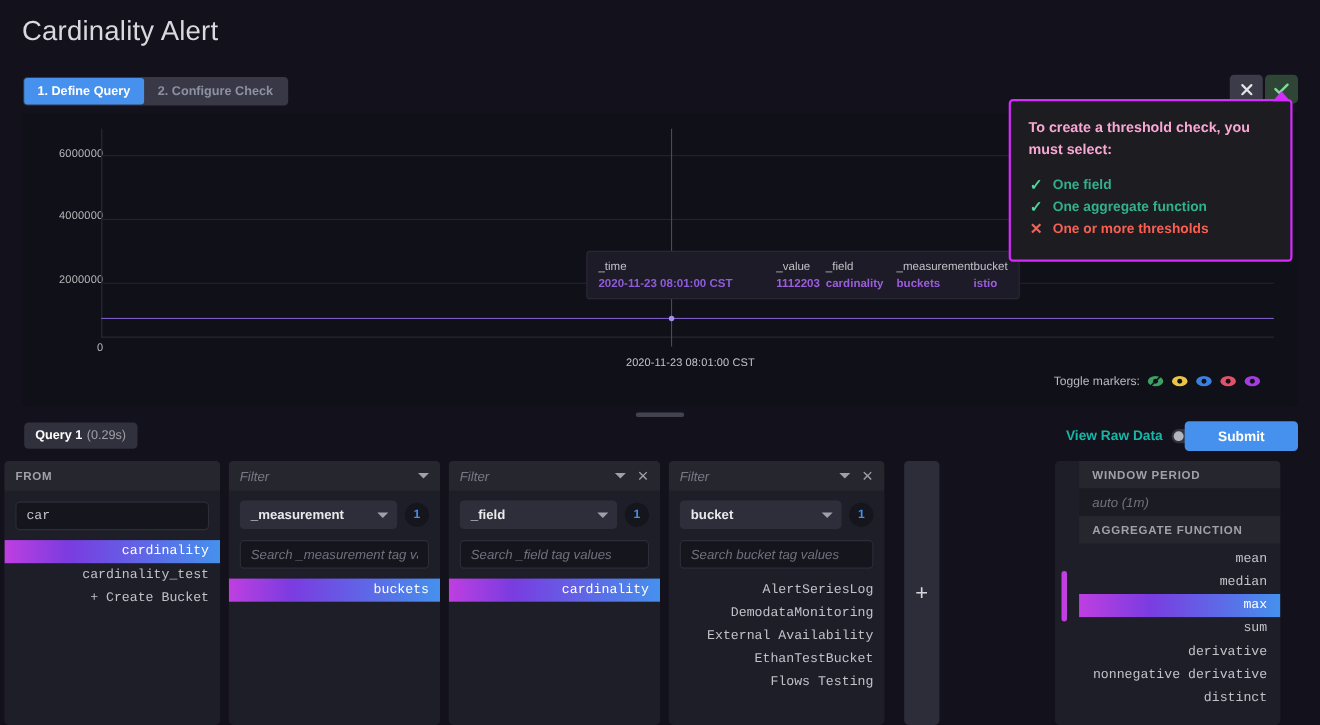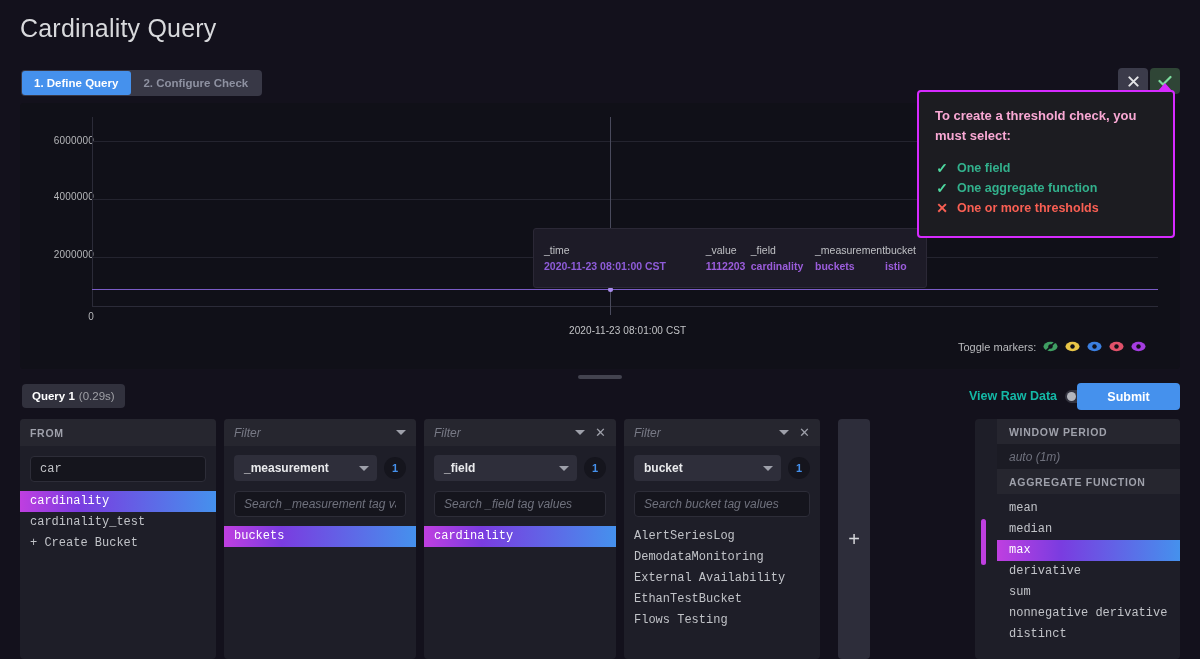--- a/index.html
+++ b/index.html
@@ -81,21 +81,21 @@
   .series-point {
     position: absolute; width: 5px; height: 5px; border-radius: 50%;
     background: #a98ced;
   }
   .x-tick-label {
     position: absolute; font-size: 10px; color: #c3c4c7; letter-spacing: .1px;
   }
 
   
   .chart-tooltip {
-    position: absolute; left: 533px; top: 228px; width: 394px; height: 60px;
+    position: absolute; left: 533px; top: 228px; width: 394px; height: 44px;
     background: #1d1b27; border: 1px solid #2b2836; border-radius: 3px;
     display: flex; align-items: center; padding: 0 10px; z-index: 20;
   }
   .tt-col { display: flex; flex-direction: column; gap: 4px; }
   .tt-head { font-size: 10.5px; color: #bfc0c4; white-space: nowrap; }
   .tt-val { font-size: 10.5px; font-weight: bold; color: #9b5ddb; white-space: nowrap; }
   .tt-val.time { color: #8e5cd9; }
 
   
   .toggle-markers {
@@ -130,21 +130,21 @@
     border-radius: 50%; background: #b3b5bc;
   }
   .submit-btn {
     position: absolute; left: 1077px; top: 383px; width: 103px; height: 27px;
     background: #4591ed; border-radius: 4px; border: none;
     color: #ffffff; font-size: 12.5px; font-weight: bold;
     font-family: "Liberation Sans", sans-serif; cursor: pointer;
   }
 
   
-  .builder { position: absolute; left: 20px; top: 419px; width: 1160px; height: 240px; }
+  .builder { position: absolute; left: 4px; top: 419px; width: 1160px; height: 240px; text-align: right; }
   .col {
     position: absolute; top: 0; background: #1e1e28; border-radius: 4px;
     height: 240px; overflow: hidden;
   }
   .col-head {
     height: 27px; display: flex; align-items: center; padding: 0 10px;
     background: #26262f; justify-content: space-between;
   }
   .col-head .title {
     font-size: 10.5px; font-weight: bold; color: #9fa1ab; letter-spacing: .7px;
@@ -226,21 +226,21 @@
   .rscroll {
     position: absolute; left: 6px; top: 100px; width: 5px; height: 46px;
     border-radius: 3px; background: #bf3fe0; cursor: pointer;
   }
 </style>
 </head>
 <body>
 
 <div class="page">
 
-  <div class="page-title">Cardinality Query</div>
+  <div class="page-title">Cardinality Alert</div>
 
   <div class="tabs">
     <div class="tab active">1. Define Query</div>
     <div class="tab">2. Configure Check</div>
   </div>
 
   <div class="hdr-btn cancel">
     <span>
       <svg width="11" height="11" viewBox="0 0 12 12">
           <path d="M1.5 1.5 L10.5 10.5 M10.5 1.5 L1.5 10.5" stroke="#e3e4e7" stroke-width="2.2" stroke-linecap="round"></path>
@@ -462,22 +462,22 @@
       <div class="rpanel-inner">
         <div class="sec-head">WINDOW PERIOD</div>
         <div class="window-input">
           <span class="p">auto (1m)</span>
         </div>
         <div class="sec-head">AGGREGATE FUNCTION</div>
         <div class="agg-list">
           <div class="agg-item">mean</div>
           <div class="agg-item">median</div>
           <div class="agg-item selected">max</div>
+          <div class="agg-item">sum</div>
           <div class="agg-item">derivative</div>
-          <div class="agg-item">sum</div>
           <div class="agg-item">nonnegative derivative</div>
           <div class="agg-item">distinct</div>
         </div>
       </div>
     </div>
 
   </div>
 </div>
 
 </body></html>

